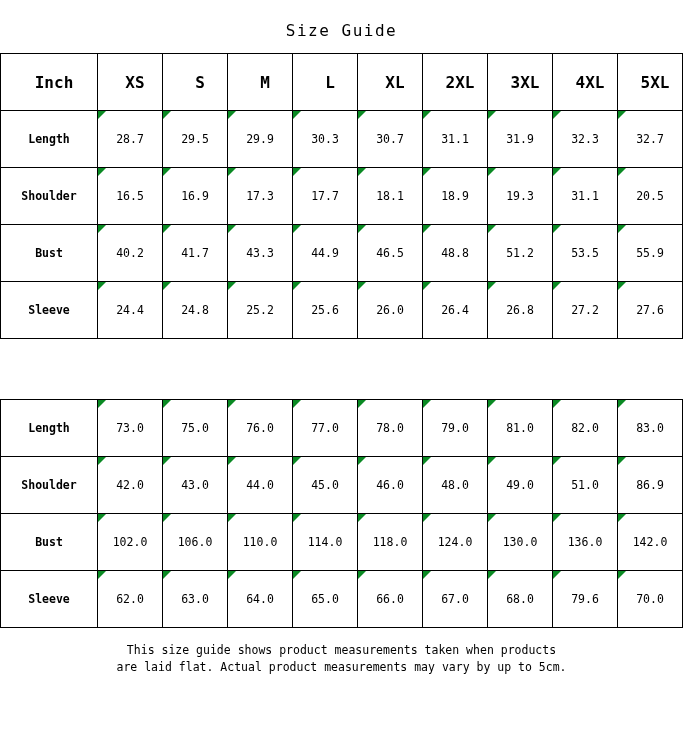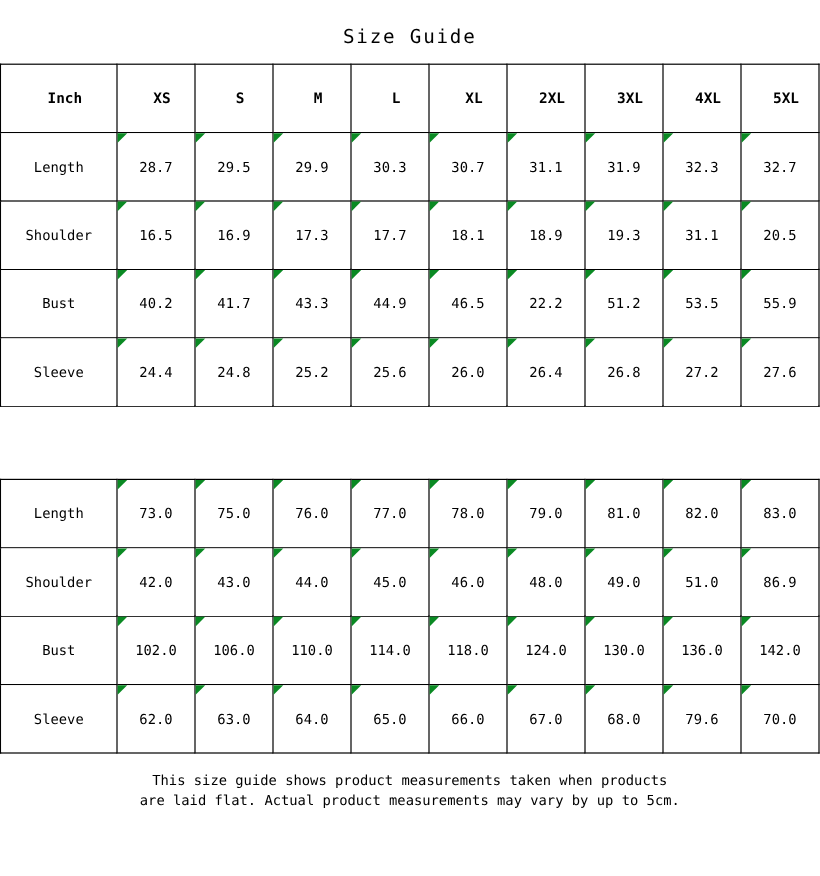--- a/index.html
+++ b/index.html
@@ -43,25 +43,25 @@
     vertical-align: middle;
     font-family: "DejaVu Sans Mono", monospace;
     font-size: 11.5px;
     height: 56px;
     padding: 0;
     position: relative;
     background: #ffffff;
   }
   table.size-table td.hdr {
     font-weight: bold;
-    font-size: 12px;
+    font-size: 16px;
     padding-left: 10px;
   }
   table.size-table td.rowhdr {
-    font-weight: normal;
+    font-weight: bold;
     font-size: 11.5px;
   }
   
   table.size-table col.c0 { width: 97px; }
   table.size-table col.cx { width: 65px; }
 
   
   td.data::before {
     content: "";
     position: absolute;
@@ -145,21 +145,21 @@
         <td class="data">20.5</td>
       </tr>
 
       <tr>
         <td class="rowhdr">Bust</td>
         <td class="data">40.2</td>
         <td class="data">41.7</td>
         <td class="data">43.3</td>
         <td class="data">44.9</td>
         <td class="data">46.5</td>
-        <td class="data">22.2</td>
+        <td class="data">48.8</td>
         <td class="data">51.2</td>
         <td class="data">53.5</td>
         <td class="data">55.9</td>
       </tr>
 
       <tr>
         <td class="rowhdr">Sleeve</td>
         <td class="data">24.4</td>
         <td class="data">24.8</td>
         <td class="data">25.2</td>

